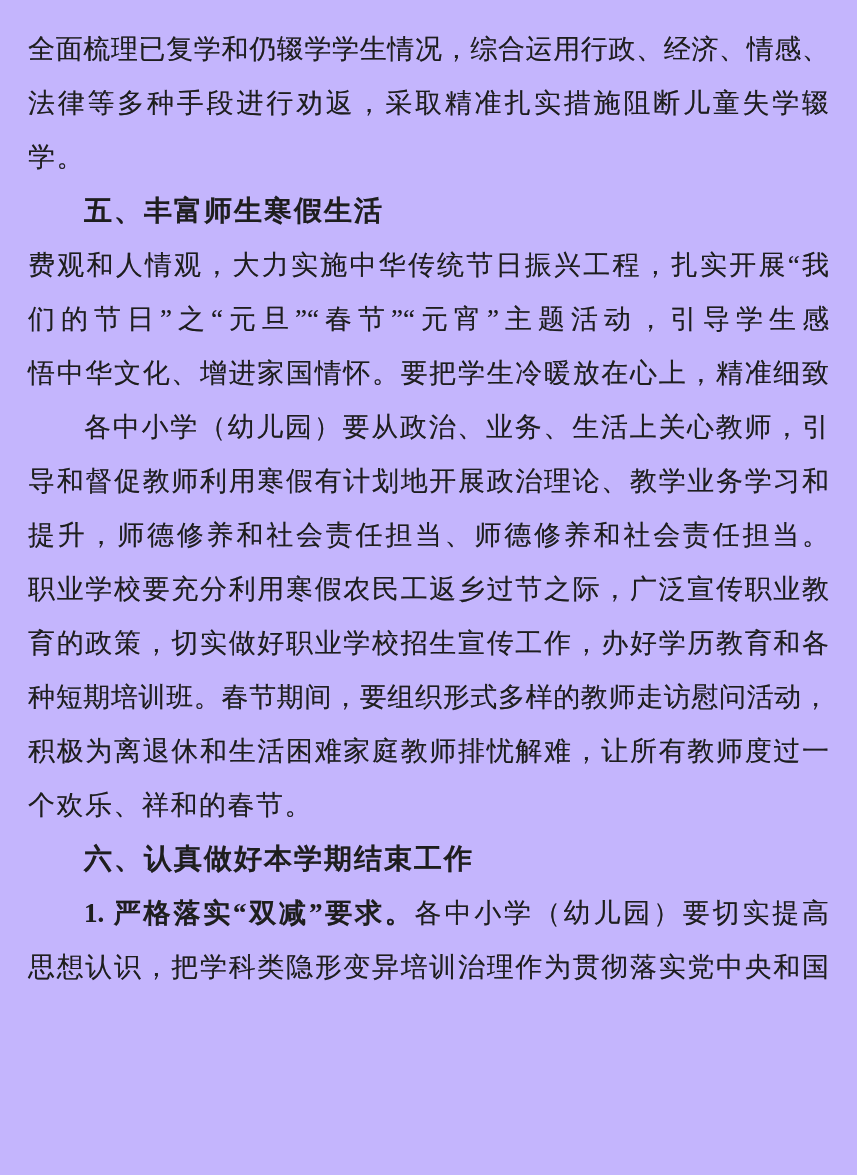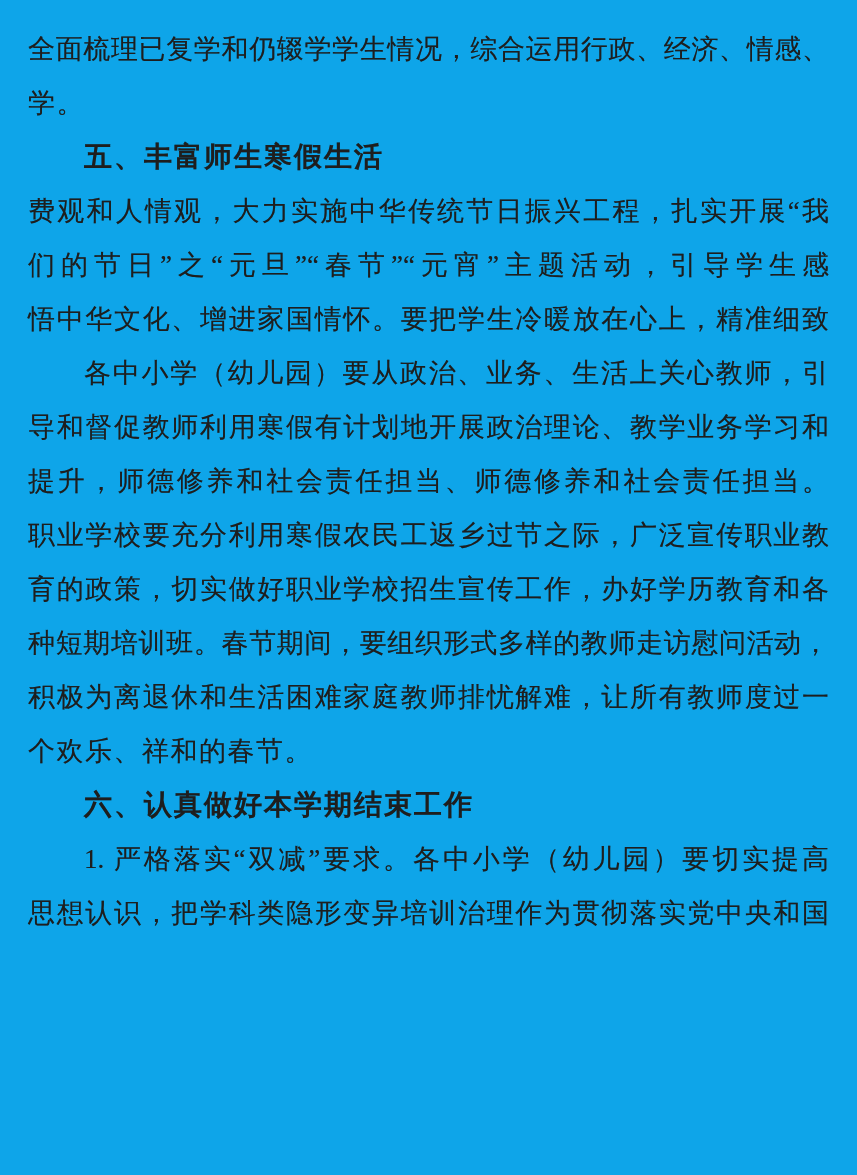--- a/index.html
+++ b/index.html
@@ -8,21 +8,21 @@
   }
   body {
     width: 857px;
     height: 1175px;
     overflow: hidden;
     position: relative;
   }
   .page {
     position: absolute;
     inset: 0;
-    background: #0ea5e9;
+    background: #c4b5fd;
   }
   .doc {
     position: absolute;
     left: 28px;
     right: 28px;
     top: 22px;
   }
   .line {
     height: 54px;
     line-height: 54px;
@@ -44,29 +44,30 @@
   }
   .heading {
     font-size: 28px;
   }
   .heading span {
     font-weight: 700;
     font-family: Liberation Mono, monospace;
     letter-spacing: 2px;
   }
   .bold {
-    font-weight: 400;
+    font-weight: 700;
   }
 </style>
 </head>
 <body>
 
 <div class="page">
   <div class="doc" id="doc">
       <div class="line just"><span>全面梳理已复学和仍辍学学生情况，综合运用行政、经济、情感、</span></div>
+      <div class="line just"><span>法律等多种手段进行劝返，采取精准扎实措施阻断儿童失学辍</span></div>
       <div class="line"><span>学。</span></div>
       <div class="line heading indent"><span class="bold">五、丰富师生寒假生活</span></div>
       <div class="line just"><span>费观和人情观，大力实施中华传统节日振兴工程，扎实开展“我</span></div>
       <div class="line just"><span>们的节日”之“元旦”“春节”“元宵”主题活动，引导学生感</span></div>
       <div class="line just"><span>悟中华文化、增进家国情怀。要把学生冷暖放在心上，精准细致</span></div>
       <div class="line indent just"><span>各中小学（幼儿园）要从政治、业务、生活上关心教师，引</span></div>
       <div class="line just"><span>导和督促教师利用寒假有计划地开展政治理论、教学业务学习和</span></div>
       <div class="line just"><span>提升，师德修养和社会责任担当、师德修养和社会责任担当。</span></div>
       <div class="line just"><span>职业学校要充分利用寒假农民工返乡过节之际，广泛宣传职业教</span></div>
       <div class="line just"><span>育的政策，切实做好职业学校招生宣传工作，办好学历教育和各</span></div>

